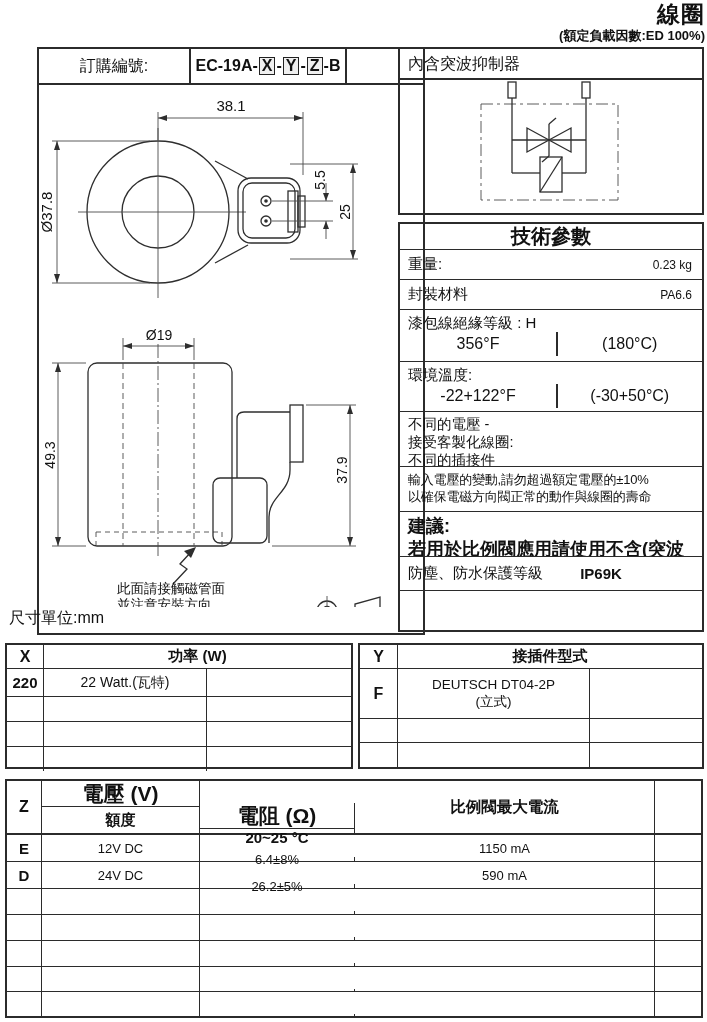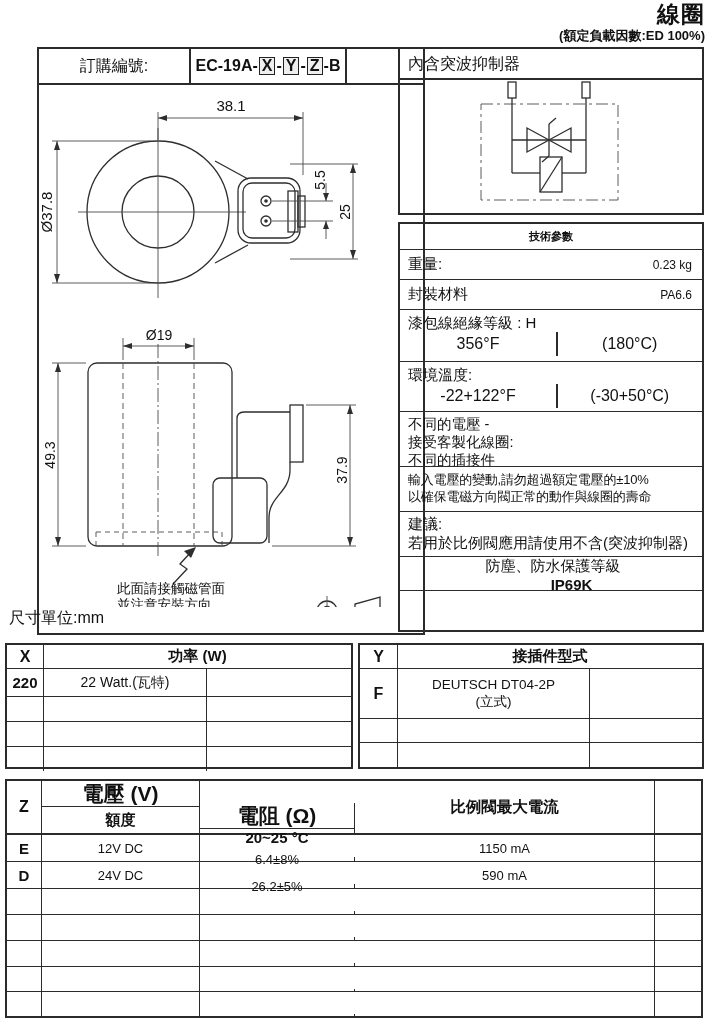--- a/index.html
+++ b/index.html
@@ -29,21 +29,21 @@
   .unit-label { left:9px; top:608px; font-size:16px; }
 
   
   .surge-box { left:398px; top:47px; width:306px; height:168px; }
   .surge-title { height:31px; line-height:30px; padding-left:8px; font-size:16px; border-bottom:2px solid #2b2b2b; }
   .circuit-svg { position:absolute; left:400px; top:81px; width:302px; height:132px; }
 
   
   .tech-box { left:398px; top:222px; width:306px; height:410px; font-size:15px; }
   .t-row { border-bottom:1.5px solid #2b2b2b; position:relative; overflow:hidden; }
-  .t-title { height:26px; display:flex; align-items:center; justify-content:center; font-weight:bold; font-size:11px;text-align:right; }
+  .t-title { height:26px; display:flex; align-items:center; justify-content:center; font-weight:bold; font-size:20px;text-align:right; }
   .t-kv { display:flex; align-items:center; justify-content:space-between; padding:0 10px 0 8px; }
   .t-kv .val { font-size:12px; }
   .t-split-label { padding:4px 8px 0 8px; line-height:1.2; }
   .t-split-line { display:flex; align-items:center; height:24px; }
   .t-split-line .cl { width:156px; text-align:center; font-size:16px; }
   .t-split-line .dv { width:1.5px; background:#2b2b2b; align-self:stretch; }
   .t-split-line .cr { flex:1; text-align:center; font-size:16px; }
   .t-lines { padding:3px 8px 0 8px; line-height:1.25; font-size:14.5px; }
   .t-lines.small { font-size:13px; line-height:1.3; padding-top:5px; letter-spacing:-0.2px; }
   .t-last { border-bottom:none; }
@@ -294,25 +294,25 @@
   </div>
   <div class="t-row t-lines" style="height:55px;">
     <div>不同的電壓 -</div>
     <div>接受客製化線圈:</div>
     <div>不同的插接件</div>
   </div>
   <div class="t-row t-lines small" style="height:45px;">
     <div>輸入電壓的變動,請勿超過額定電壓的±10%</div>
     <div>以確保電磁方向閥正常的動作與線圈的壽命</div>
   </div>
-  <div class="t-row t-lines" style="height:45px; font-size:15px;">
+  <div class="t-row t-lines" style="height:45px; font-size:18px;font-weight:bold;">
     <div>建議:</div>
     <div>若用於比例閥應用請使用不含(突波抑制器)</div>
   </div>
-  <div class="t-row" style="height:34px; display:flex; align-items:center; padding-left:8px;flex-direction:column;">
+  <div class="t-row" style="height:34px; display:flex; align-items:center; padding-left:8px;">
     <span style="white-space:pre;">防塵、防水保護等級 </span>
     <span class="bold">IP69K</span>
   </div>
   <div class="t-row t-last" style="height:39px;"></div>
 </div>
 
 <div class="abs bx code-table x-table">
   <div class="tr" style="height:24px;">
     <div class="td rb x-key">X</div>
     <div class="td x-head">功率 (W)</div>

